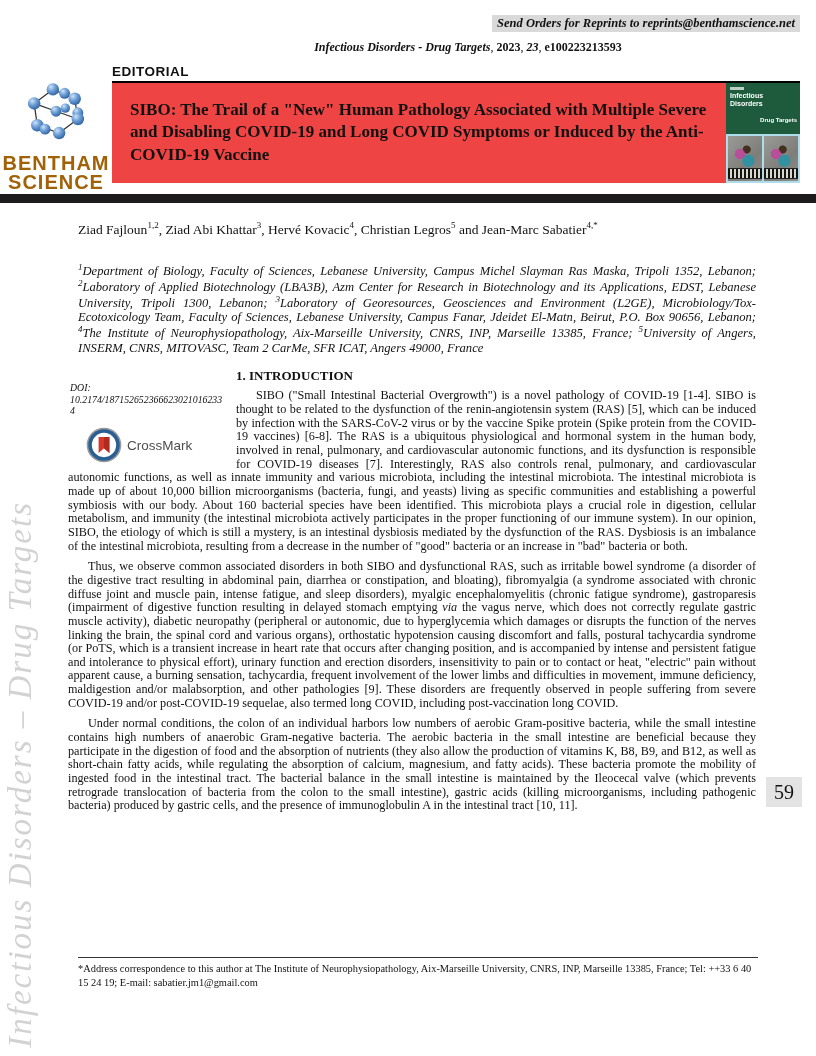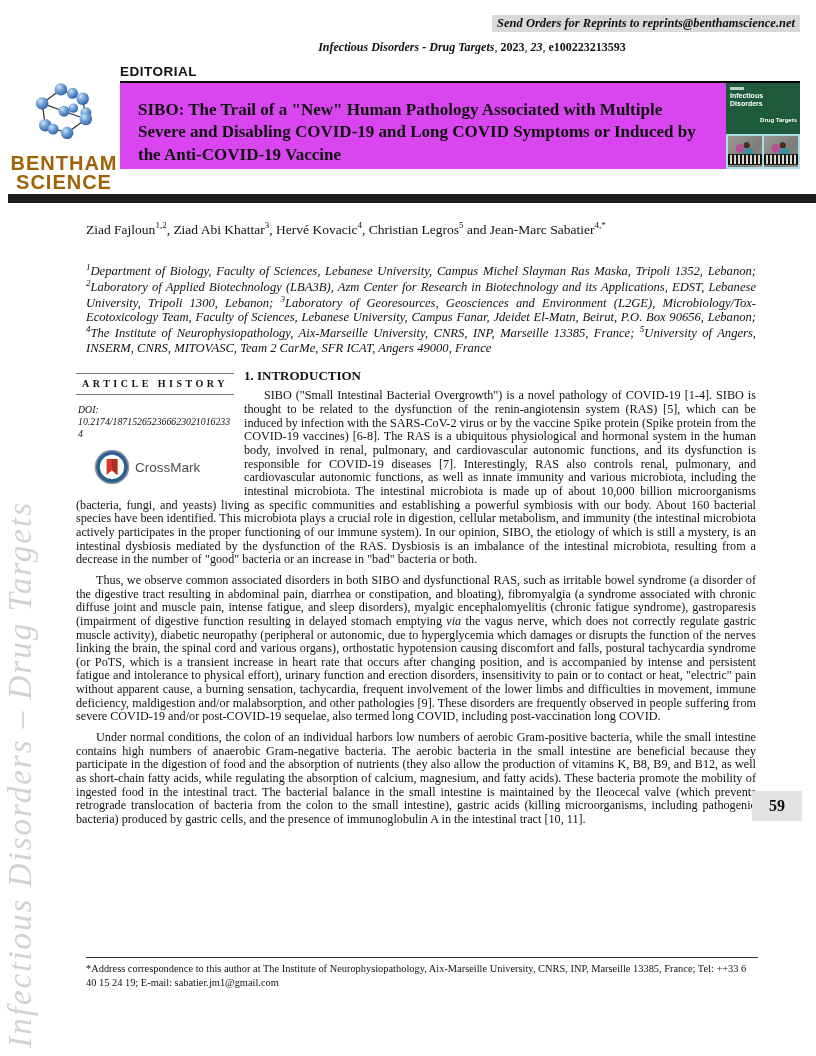--- a/index.html
+++ b/index.html
@@ -9,21 +9,21 @@
     font-family:"Liberation Serif","DejaVu Serif",serif; color:#111;
   }
   
   .watermark{
     position:absolute; left:2px; bottom:8px; z-index:0;
     writing-mode:vertical-rl; transform:rotate(180deg);
     font-style:italic; font-size:33px; color:#d2d2d2;
     letter-spacing:2px; white-space:nowrap;
     font-family:"Liberation Serif",serif;
   }
-  .content{position:relative; z-index:1;margin-left:8px;}
+  .content{position:relative; z-index:1;}
   
   .reprint-row{text-align:right; padding:13px 16px 0 0;}
   .reprint-notice{
     display:inline-block; background:#d9d9d9; padding:1px 5px;
     font-size:12.5px; font-weight:bold; font-style:italic;
   }
   .journal-line{
     text-align:center; font-size:12px; margin-top:8px; padding-left:120px;
   }
   .jl-name{font-weight:bold; font-style:italic;font-family:Liberation Serif, serif;}
@@ -36,21 +36,21 @@
     font-family:"Liberation Sans",sans-serif; font-weight:bold;
     font-size:20px; line-height:0.95; color:#a16207; letter-spacing:1px; margin-top:2px;
   }
   .center-col{flex:1; margin-right:16px;}
   .editorial-label{
     font-family:"Liberation Sans",sans-serif; font-weight:bold; font-size:13.5px;
     border-bottom:2.5px solid #000; padding-bottom:2px; letter-spacing:0.5px;
   }
   .title-cover-row{display:flex;}
   .title-box{
-    flex:1; background:#d946ef; padding:16px 14px 0 18px; min-height:70px;
+    flex:1; background:#ef4444; padding:16px 14px 14px 18px; min-height:70px;
   }
   .page-title{
     font-size:17px; font-weight:bold; line-height:1.32; margin:0;
   }
   .cover{
     flex:0 0 74px; width:74px; background:#aedce8; display:flex; flex-direction:column;
   }
   .cover-head{
     background:#1e5b3c; color:#fff; padding:4px 3px 3px 4px; height:44px;
     font-family:"Liberation Sans",sans-serif;
@@ -103,23 +103,23 @@
   .footnote{
     position:absolute; left:78px; right:58px; top:957px; background:#fff; z-index:2;
     border-top:1px solid #333; padding-top:4px;
     font-size:10.4px; line-height:1.3;
   }
   .footer-line{
     position:absolute; left:78px; right:58px; top:1060px; z-index:2;
     display:flex; justify-content:center; gap:75px; font-size:11px; font-weight:bold;
   }
   .page-number{
-    position:absolute; right:14px; bottom:6px; width:50px; height:30px; z-index:2;
+    position:absolute; right:14px; bottom:6px; width:36px; height:30px; z-index:2;
     background:#e3e3e3; display:flex; align-items:center; justify-content:center;
-    font-size:16px; font-weight:bold;
+    font-size:20px; font-weight:normal;
   }
 </style>
 </head>
 <body>
 
 <div class="page">
 
   <div class="watermark">Infectious Disorders – Drug Targets</div>
 
   <div class="content">
@@ -193,21 +193,20 @@
       <span>Ziad Fajloun</span><sup>1,2</sup><span>, Ziad Abi Khattar</span><sup>3</sup><span>, Hervé Kovacic</span><sup>4</sup><span>, Christian Legros</span><sup>5</sup><span> and Jean-Marc Sabatier</span><sup>4,*</sup>
     </div>
 
     <div class="affiliations">
       <sup>1</sup><span>Department of Biology, Faculty of Sciences, Lebanese University, Campus Michel Slayman Ras Maska, Tripoli 1352, Lebanon; </span><sup>2</sup><span>Laboratory of Applied Biotechnology (LBA3B), Azm Center for Research in Biotechnology and its Applications, EDST, Lebanese University, Tripoli 1300, Lebanon; </span><sup>3</sup><span>Laboratory of Georesources, Geosciences and Environment (L2GE), Microbiology/Tox-Ecotoxicology Team, Faculty of Sciences, Lebanese University, Campus Fanar, Jdeidet El-Matn, Beirut, P.O. Box 90656, Lebanon; </span><sup>4</sup><span>The Institute of Neurophysiopathology, Aix-Marseille University, CNRS, INP, Marseille 13385, France; </span><sup>5</sup><span>University of Angers, INSERM, CNRS, MITOVASC, Team 2 CarMe, SFR ICAT, Angers 49000, France</span>
     </div>
 
     <div class="main">
 
       <div class="article-history">
-        <div class="ah-heading">ARTICLE HISTORY</div>
         <div class="ah-doi">
           <div>DOI:</div>
           <div>10.2174/1871526523666230210162334</div>
         </div>
         <div class="crossmark">
           <svg width="36" height="36" viewBox="0 0 40 40">
             <circle cx="20" cy="20" r="18" fill="none" stroke="#9a9a9a" stroke-width="2.5"></circle>
             <circle cx="20" cy="20" r="15.5" fill="#ffffff" stroke="#2a5f94" stroke-width="4"></circle>
             <path d="M14 11 L26 11 L26 29 L20 23.5 L14 29 Z" fill="#d5382a"></path>
             <path d="M20 11 L26 11 L26 29 L20 23.5 Z" fill="#b12a1e"></path>

